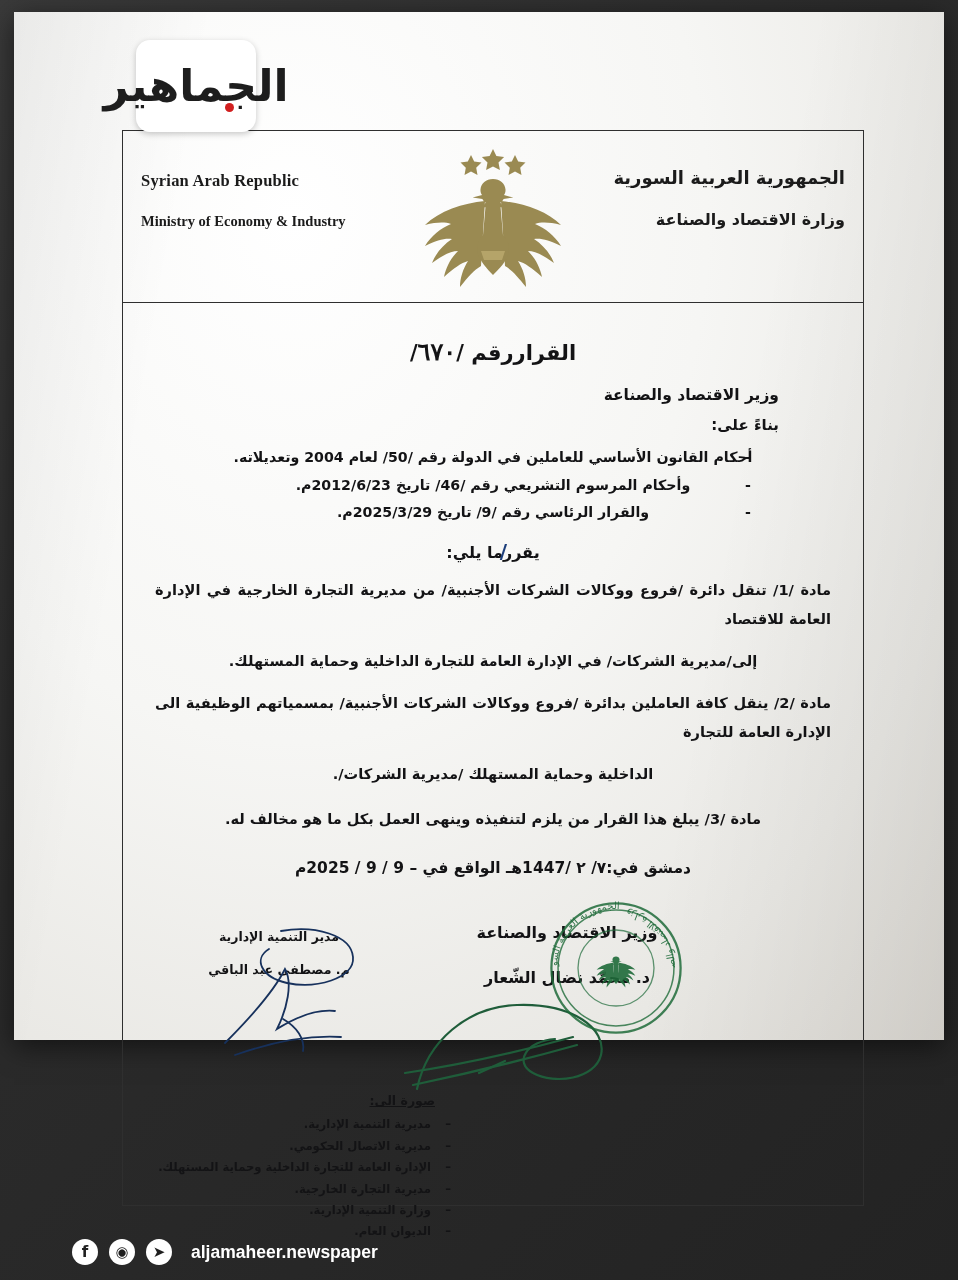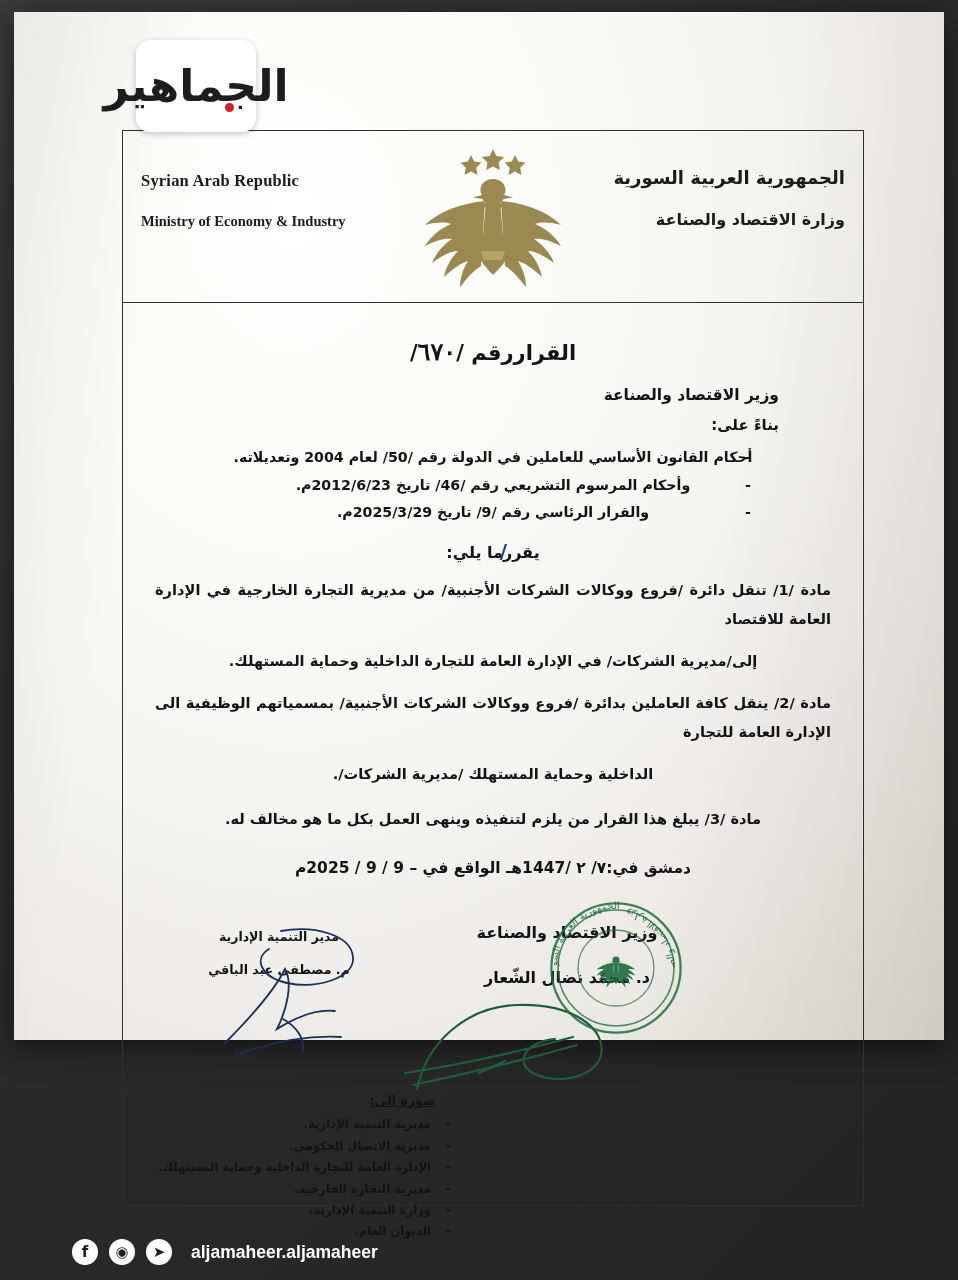--- a/index.html
+++ b/index.html
@@ -477,16 +477,16 @@
         <path d="M93 62 h14 l3 34 c0 0 6 6 6 14 0 10-8 18-16 26 -8-8-16-18-16-26 0-8 6-14 6-14z"></path>
       </g>
     </svg>
 
   </div>
 
   <div class="footer">
     <div class="social">f</div>
     <div class="social">◉</div>
     <div class="social">➤</div>
-    <div class="handle">aljamaheer.aljamaheer</div>
+    <div class="handle">aljamaheer.newspaper</div>
   </div>
 
 </div>
 
 </body></html>

